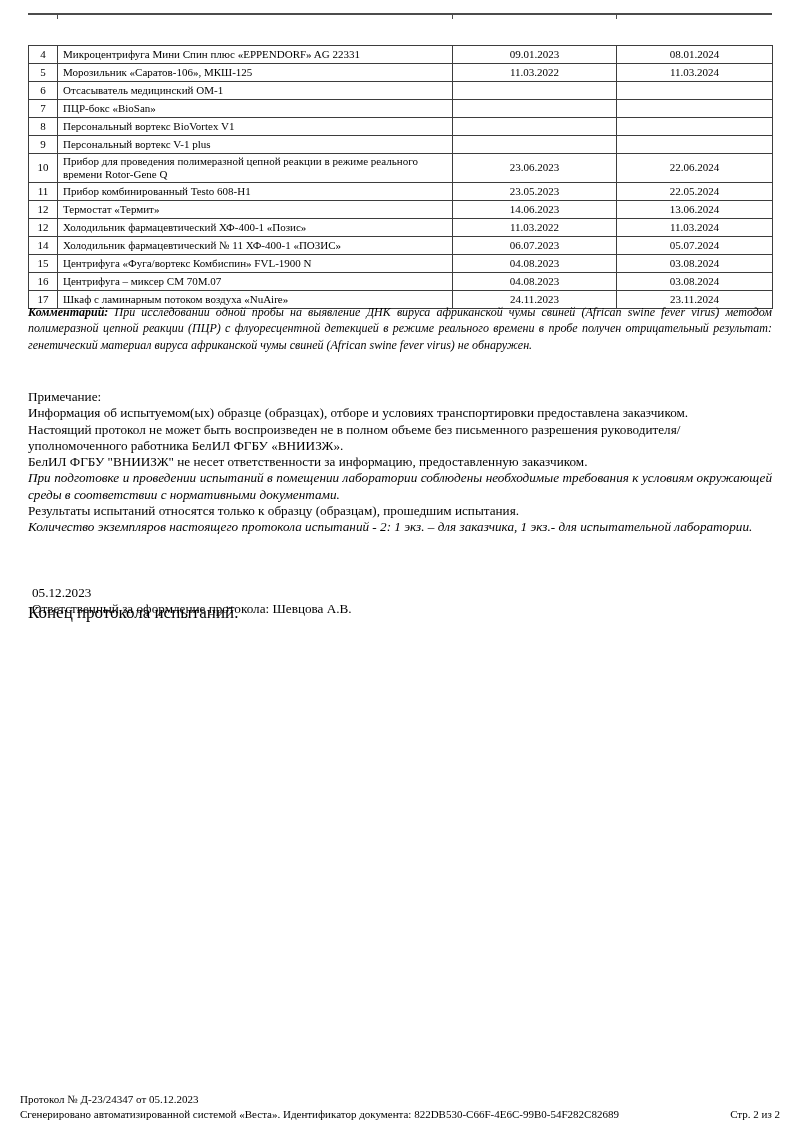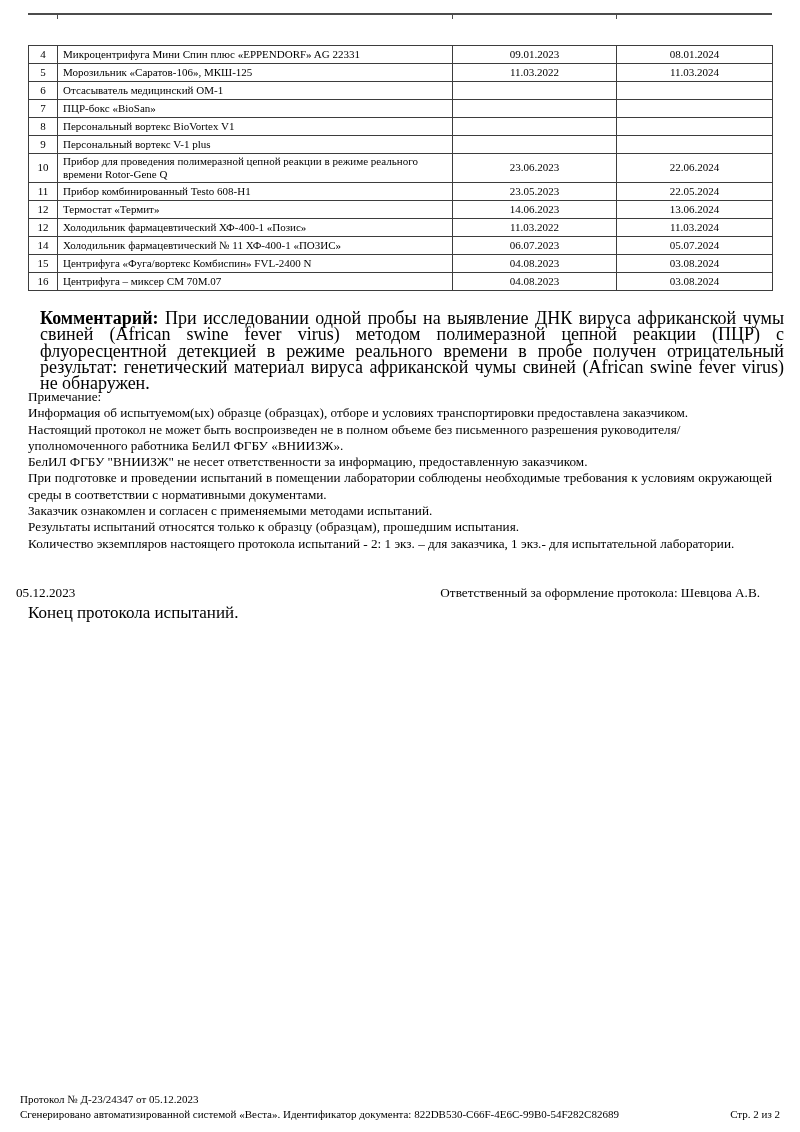--- a/index.html
+++ b/index.html
@@ -35,37 +35,38 @@
     height: 15px;
     vertical-align: middle;
     overflow: hidden;
   }
   td.c-num  { text-align: center; padding: 1px 2px; }
   td.c-name { text-align: left; }
   td.c-date { text-align: center; }
 
   
   .comment {
-    position: absolute; left: 40px; top: 292px; width: 744px;
-    font-size: 18px; line-height: 16.3px; text-align: justify;
+    position: absolute; left: 28px; top: 292px; width: 744px;
+    font-size: 12px; line-height: 16.3px; text-align: justify; font-style: italic;
   }
   .comment b { font-weight: bold; }
 
   .notes {
     position: absolute; left: 28px; top: 389px; width: 744px;
     font-size: 13.2px; line-height: 16.3px;
   }
   .notes p { margin: 0; }
-  .just { text-align: justify; }
+  .just { text-align: justify; font-style: italic; }
   .bold { font-weight: normal; }
 
   .sig-row {
-    position: absolute; left: 16px; top: 585px; width: 744px;
+    position: absolute; left: 32px; top: 585px; width: 744px;
     display: flex; justify-content: space-between; align-items: baseline;
     font-size: 13.2px;
+    flex-direction: column;
   }
   .end-line {
     position: absolute; left: 28px; top: 603px;
     font-size: 17px;
   }
 
   
   .footer {
     position: absolute; left: 20px; top: 1092px; width: 760px;
     font-size: 11px; line-height: 15px;
@@ -151,42 +152,47 @@
         <td class="c-date">11.03.2024</td>
       </tr>
       <tr>
         <td class="c-num">14</td>
         <td class="c-name">Холодильник фармацевтический № 11 ХФ-400-1 «ПОЗИС»</td>
         <td class="c-date">06.07.2023</td>
         <td class="c-date">05.07.2024</td>
       </tr>
       <tr>
         <td class="c-num">15</td>
-        <td class="c-name">Центрифуга «Фуга/вортекс Комбиспин» FVL-2400 N</td>
+        <td class="c-name">Центрифуга «Фуга/вортекс Комбиспин» FVL-1900 N</td>
         <td class="c-date">04.08.2023</td>
         <td class="c-date">03.08.2024</td>
       </tr>
       <tr>
         <td class="c-num">16</td>
         <td class="c-name">Центрифуга – миксер СМ 70М.07</td>
         <td class="c-date">04.08.2023</td>
         <td class="c-date">03.08.2024</td>
+      </tr>
+      <tr>
+        <td class="c-num">17</td>
+        <td class="c-name">Шкаф с ламинарным потоком воздуха «NuAire»</td>
+        <td class="c-date">24.11.2023</td>
+        <td class="c-date">23.11.2024</td>
       </tr>
     </tbody>
   </table>
 
   <p class="comment"><b>Комментарий:</b> <span>При исследовании одной пробы на выявление ДНК вируса африканской чумы свиней (African swine fever virus) методом полимеразной цепной реакции (ПЦР) с флуоресцентной детекцией в режиме реального времени в пробе получен отрицательный результат: генетический материал вируса африканской чумы свиней (African swine fever virus) не обнаружен.</span></p>
 
   <div class="notes">
     <p>Примечание:</p>
     <p>Информация об испытуемом(ых) образце (образцах), отборе и условиях транспортировки предоставлена заказчиком.</p>
     <p>Настоящий протокол не может быть воспроизведен не в полном объеме без письменного разрешения руководителя/уполномоченного работника БелИЛ ФГБУ «ВНИИЗЖ».</p>
     <p>БелИЛ ФГБУ "ВНИИЗЖ" не несет ответственности за информацию, предоставленную заказчиком.</p>
     <p class="just">При подготовке и проведении испытаний в помещении лаборатории соблюдены необходимые требования к условиям окружающей среды в соответствии с нормативными документами.</p>
-    <p>Заказчик ознакомлен и согласен с применяемыми методами испытаний.</p>
     <p class="bold">Результаты испытаний относятся только к образцу (образцам), прошедшим испытания.</p>
     <p class="just">Количество экземпляров настоящего протокола испытаний - 2: 1 экз. – для заказчика, 1 экз.- для испытательной лаборатории.</p>
   </div>
 
   <div class="sig-row">
     <span>05.12.2023</span>
     <span>Ответственный за оформление протокола: Шевцова А.В.</span>
   </div>
 
   <div class="end-line">Конец протокола испытаний.</div>

